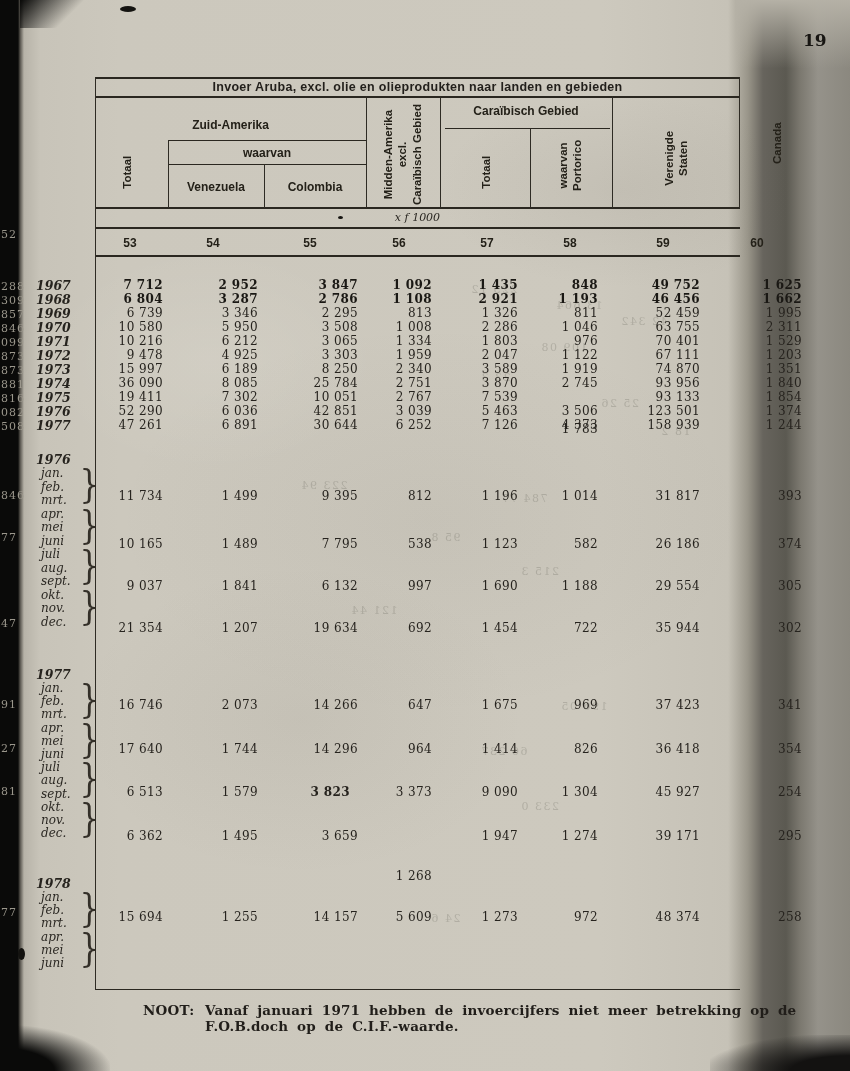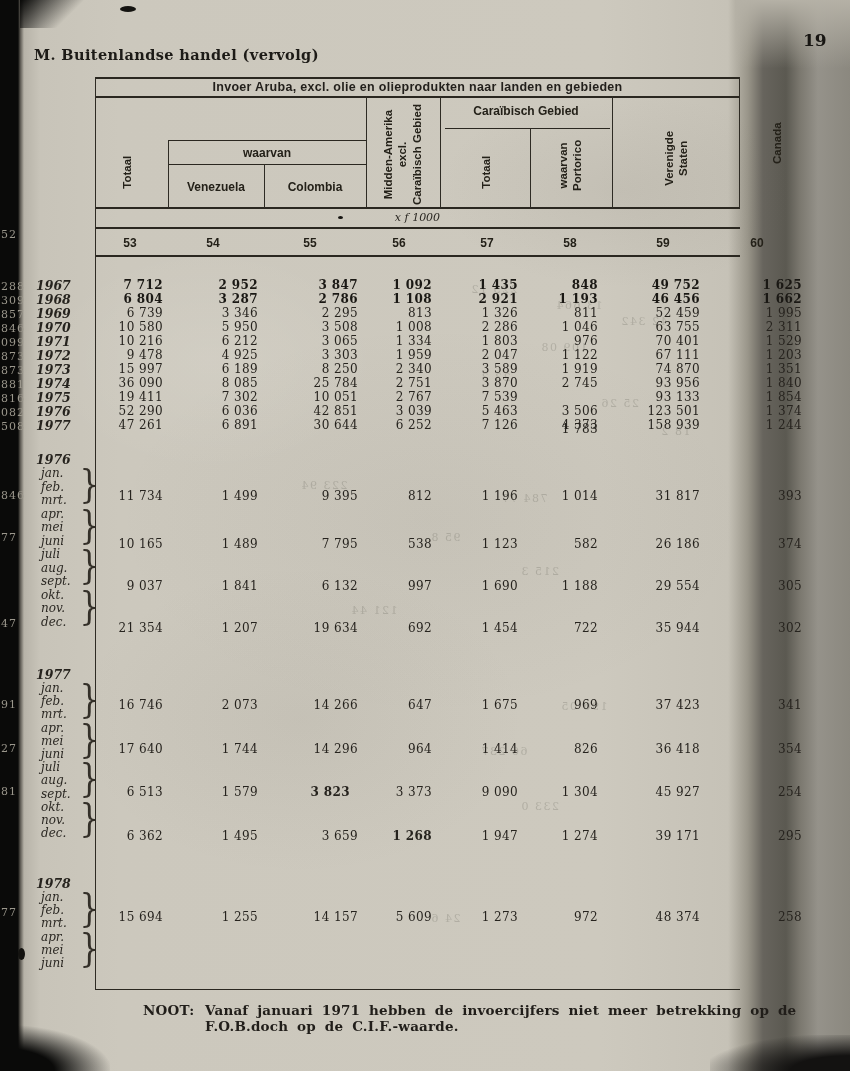--- a/index.html
+++ b/index.html
@@ -58,24 +58,24 @@
     transform:rotate(-90deg);font-size:10px;color:#848074;letter-spacing:1px;z-index:2;}
 </style>
 </head>
 <body>
 
 <div id="page">
   <div id="texture"></div>
   <div id="tr-light"></div>
 
   <div id="content">
-    <span class="headline">M.  Buitenlandse handel (vervolg)</span>
     <span class="pageno">19</span>
 
     <div class="h-title sans">Invoer Aruba, excl. olie en olieprodukten naar landen en gebieden</div>
+    <div class="grp sans" style="left:95px;top:118px;width:271px;">Zuid-Amerika</div>
     <div class="grp sans" style="left:168px;top:146px;width:198px;">waarvan</div>
     <div class="grp sans" style="left:168px;top:180px;width:96px;">Venezuela</div>
     <div class="grp sans" style="left:264px;top:180px;width:102px;">Colombia</div>
     <div class="grp sans" style="left:440px;top:104px;width:172px;">Caraïbisch Gebied</div>
 
     <div class="rot" style="left:98px;top:132px;width:60px;height:80px;">
       <span>Totaal</span>
       </div>
     <div class="rot" style="left:352px;top:95px;width:100px;height:120px;">
       <span>Midden-Amerika
@@ -318,21 +318,21 @@
       <div class="num" style="top: 785px; right: 500px; font-weight: bold;">3 823</div>
       <div class="num" style="top: 785px; right: 418px;">3 373</div>
       <div class="num" style="top: 785px; right: 332px;">9 090</div>
       <div class="num" style="top: 785px; right: 252px;">1 304</div>
       <div class="num" style="top: 785px; right: 150px;">45 927</div>
       <div class="num" style="top: 785px; right: 48px;">254</div>
       <div class="brace" style="top: 797.8px;">}</div>
       <div class="num" style="top: 829px; right: 687px;">6 362</div>
       <div class="num" style="top: 829px; right: 592px;">1 495</div>
       <div class="num" style="top: 829px; right: 492px;">3 659</div>
-      <div class="num" style="top: 829px; right: 418px; font-weight: bold;">1 268</div>
+      <div class="num" style="top: 869px; right: 418px;">1 268</div>
       <div class="num" style="top: 829px; right: 332px;">1 947</div>
       <div class="num" style="top: 829px; right: 252px;">1 274</div>
       <div class="num" style="top: 829px; right: 150px;">39 171</div>
       <div class="num" style="top: 829px; right: 48px;">295</div>
       <div class="yr" style="top: 876px;">1978</div>
       <div class="mo" style="top: 890px;">jan.</div>
       <div class="mo" style="top: 903.2px;">feb.</div>
       <div class="mo" style="top: 916.4px;">mrt.</div>
       <div class="mo" style="top: 929.6px;">apr.</div>
       <div class="mo" style="top: 942.8px;">mei</div>

